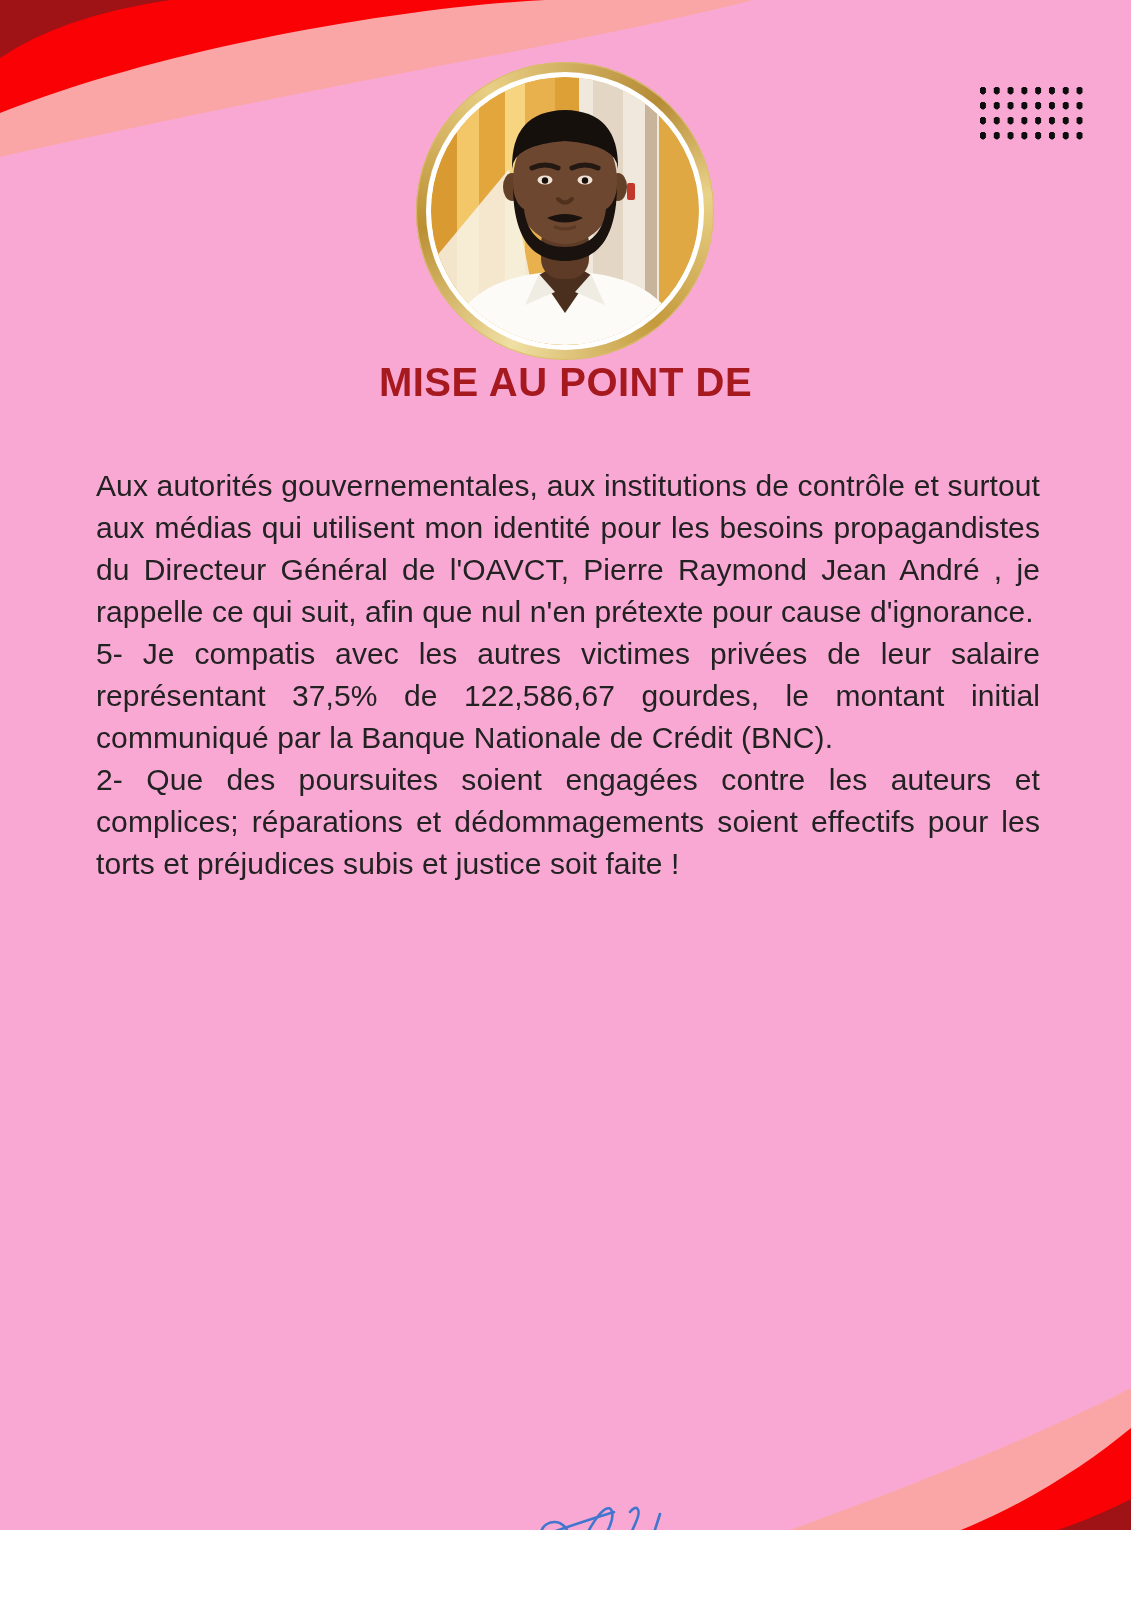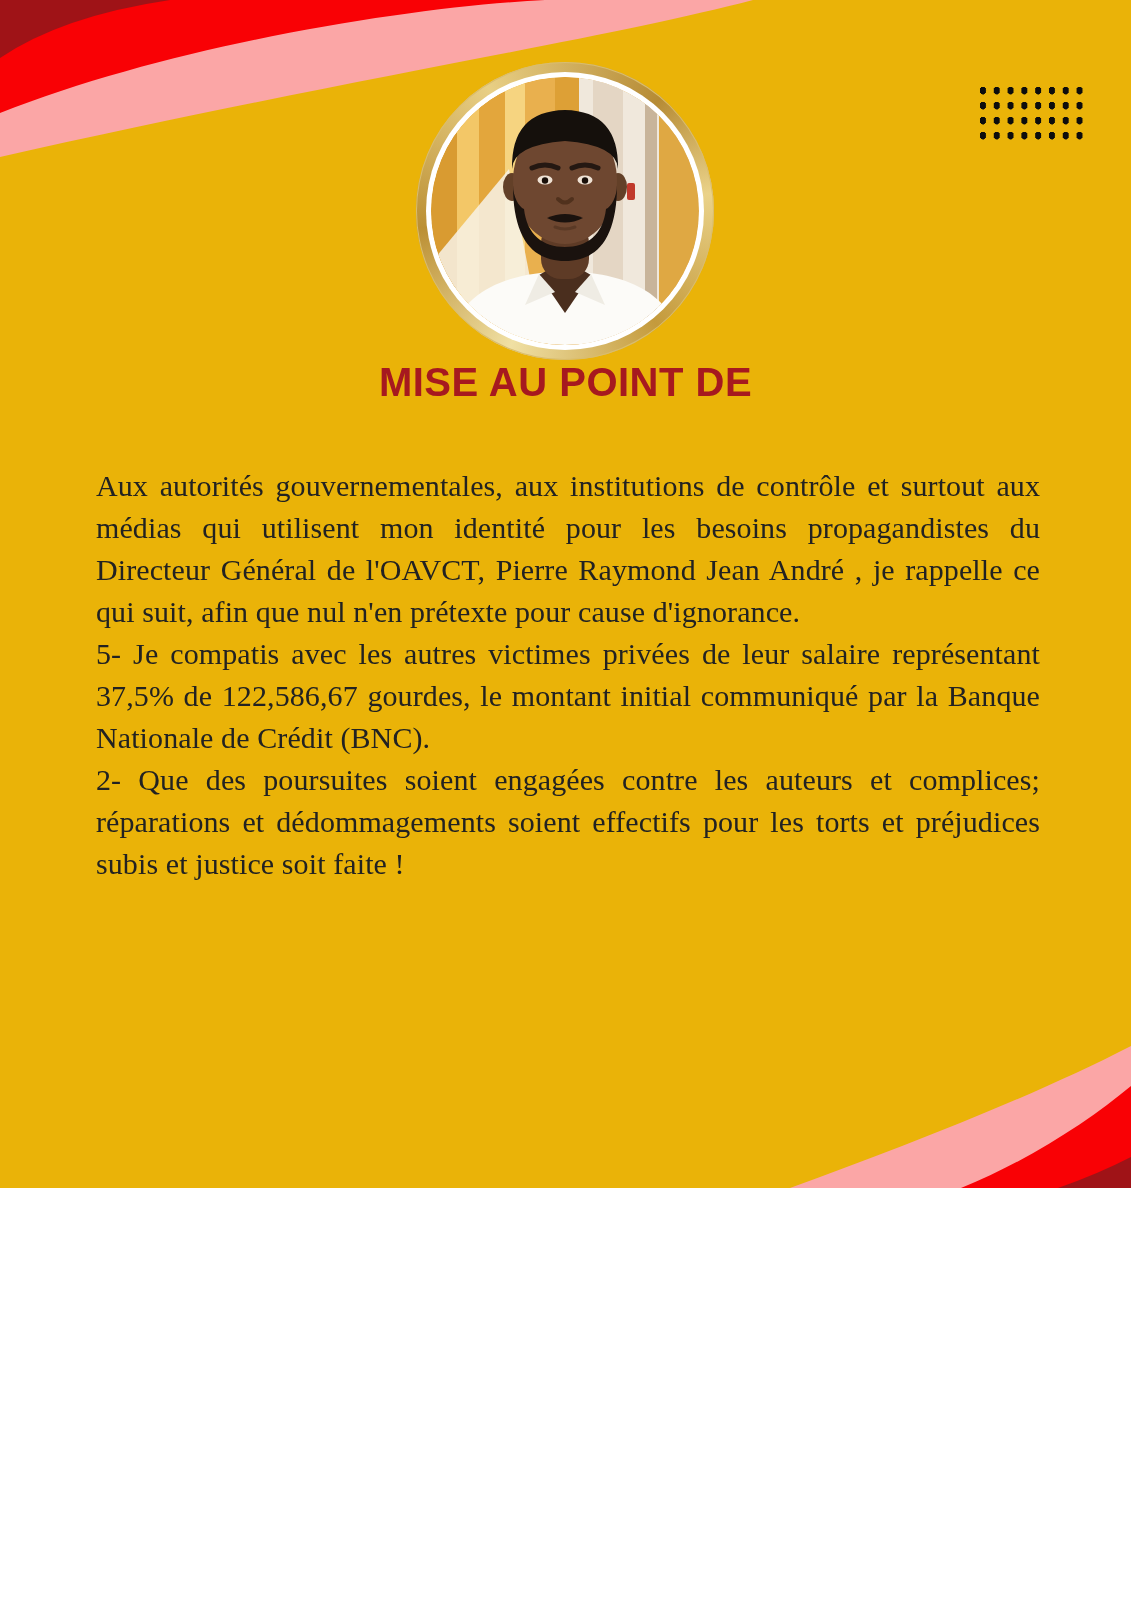--- a/index.html
+++ b/index.html
@@ -1,20 +1,20 @@
 <!DOCTYPE html>
 <html><head>
 <meta charset="utf-8">
 <style>
   html, body { margin: 0; padding: 0; background: #ffffff; }
   .page {
     position: relative;
     width: 1131px;
-    height: 1188px;
-    background: #eab308;
+    height: 1530px;
+    background: #f9a8d4;
     overflow: hidden;
     font-family: "Liberation Sans", sans-serif;
   }
   .wave { position: absolute; left: 0; width: 1131px; pointer-events: none; }
   .wave.top { top: 0; height: 200px; }
   .wave.bottom { bottom: 0; height: 160px; }
 
   .dots {
     position: absolute;
     left: 979px; top: 86px;
@@ -64,21 +64,20 @@
     width: 944px;
     color: #222222;
     font-size: 30px;
     line-height: 42px;
     letter-spacing: 0.1px;
   }
   .content p {
     margin: 0;
     text-align: justify;
     text-justify: inter-word;
-    font-family: Liberation Serif, serif;
   }
 
   .signature { position: absolute; left: 424px; top: 1502px; }
 </style>
 </head>
 <body>
 
 <div class="page">
 
   <svg class="wave top" viewBox="0 0 1131 200" preserveAspectRatio="none" aria-hidden="true">

